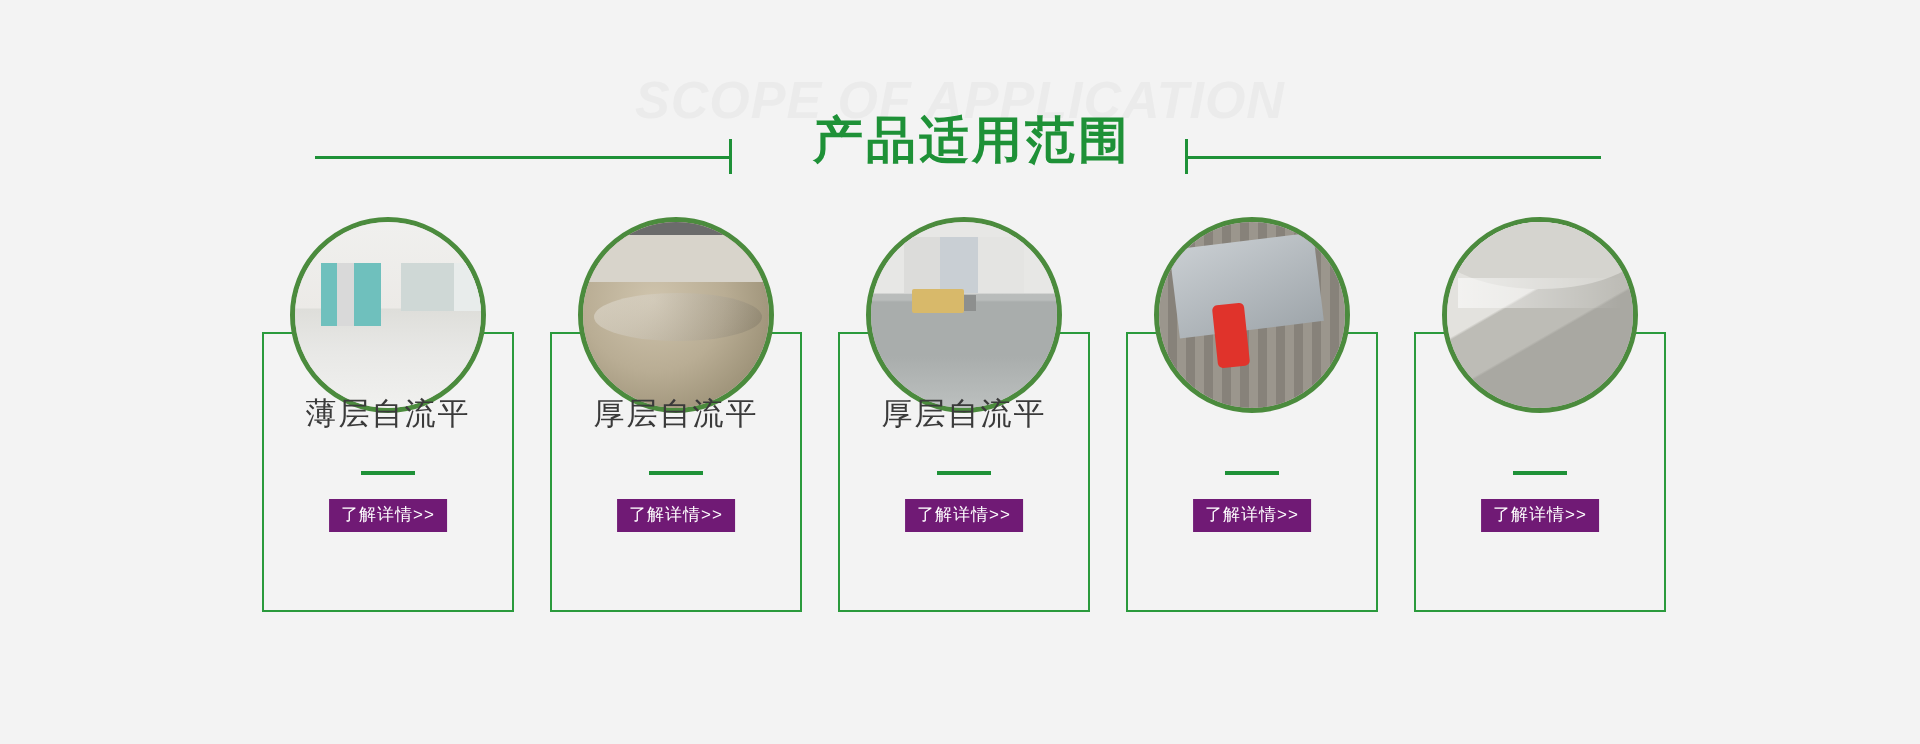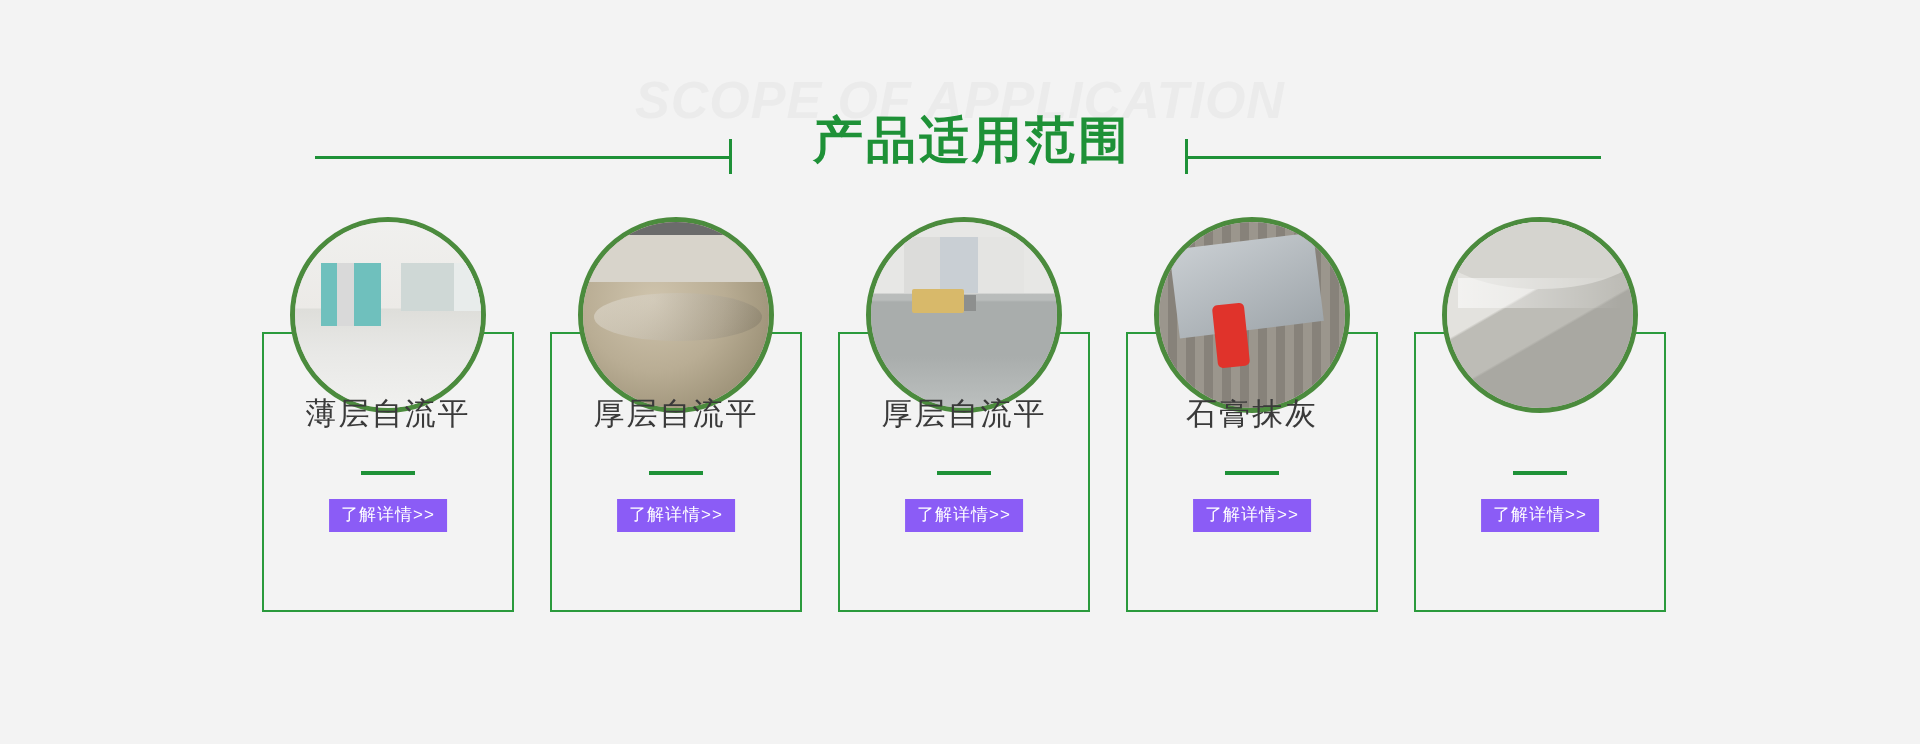--- a/index.html
+++ b/index.html
@@ -144,21 +144,21 @@
     transform: translateX(-50%);
     width: 54px;
     height: 4px;
     background: #1e9137;
   }
   .card-button {
     position: absolute;
     left: 50%;
     top: 167px;
     transform: translateX(-50%);
-    background: #8b5cf6;
+    background: #701a75;
     color: #ffffff;
     font-size: 17px;
     line-height: 18px;
     padding: 7px 12px 8px 12px;
     white-space: nowrap;
     letter-spacing: 1px;
     cursor: pointer;
     border: none;
     font-family: "Liberation Sans", "DejaVu Sans", sans-serif;
   }
@@ -261,21 +261,20 @@
     <div class="card-divider"></div>
     <div class="card-button">了解详情&gt;&gt;</div>
   </div>
 
   <div class="card" style="left:1126px;">
     <div class="card-frame"></div>
     <div class="frame-notch"></div>
     <div class="card-circle">
       <div class="photo ph-trowel"></div>
     </div>
-    <div class="card-title">石膏抹灰</div>
     <div class="card-divider"></div>
     <div class="card-button">了解详情&gt;&gt;</div>
   </div>
 
   <div class="card" style="left:1414px;">
     <div class="card-frame"></div>
     <div class="frame-notch"></div>
     <div class="card-circle">
       <div class="photo ph-more"></div>
     </div>

